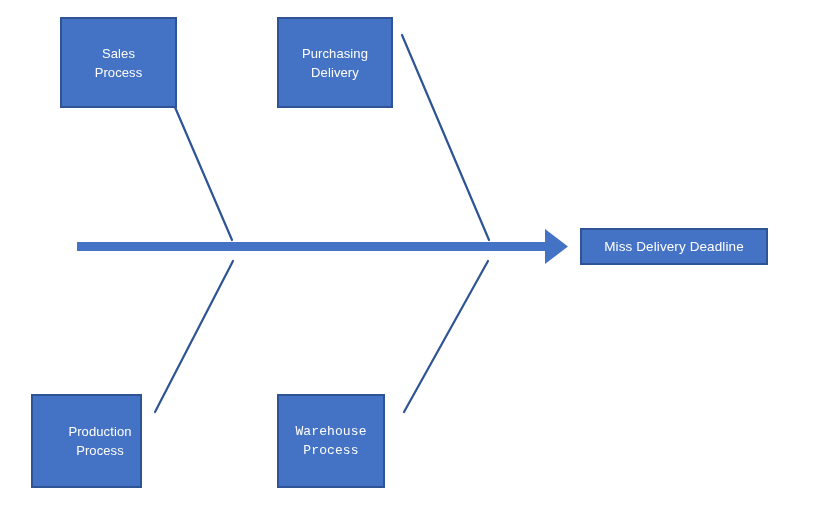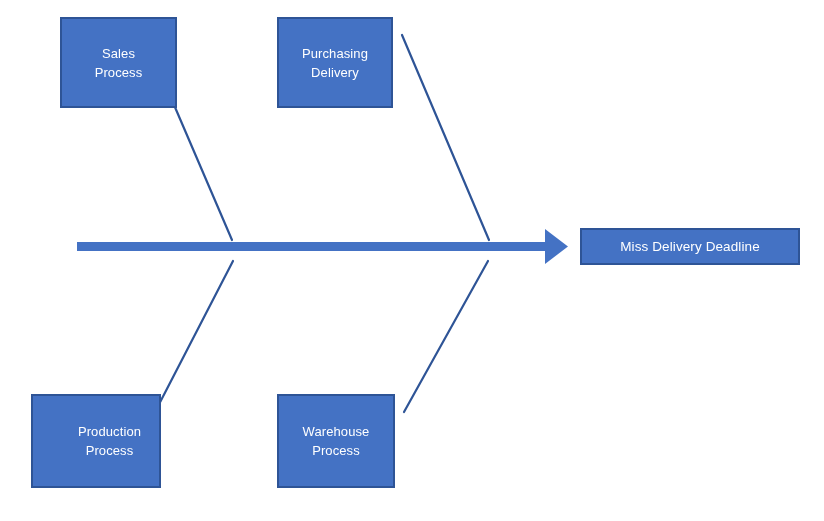--- a/index.html
+++ b/index.html
@@ -42,27 +42,27 @@
   }
   .node-box .node-label {
     display: block;
     width: 100%;
     padding: 0 4px;
     white-space: pre-line;
   }
   
   #cause-sales       { left: 18px;  top: 17px;  width: 117px; height: 91px; margin-left: 42px; }
   #cause-purchasing  { left: 277px; top: 17px;  width: 116px; height: 91px; }
-  #cause-production  { left: 31px;  top: 394px; width: 130px; height: 94px; padding-left: 27px; }
-  #cause-warehouse   { left: 277px; top: 394px; width: 118px; height: 94px; }
+  #cause-production  { left: 31px;  top: 394px; width: 111px; height: 94px; padding-left: 27px; }
+  #cause-warehouse   { left: 277px; top: 394px; width: 108px; height: 94px; font-family: Liberation Mono, monospace; }
   
   #effect-box {
     left: 580px;
     top: 228px;
-    width: 220px;
+    width: 188px;
     height: 37px;
     font-size: 13.5px;
     line-height: 17px;
   }
 </style>
 </head>
 <body>
 
 <div id="canvas">
 

